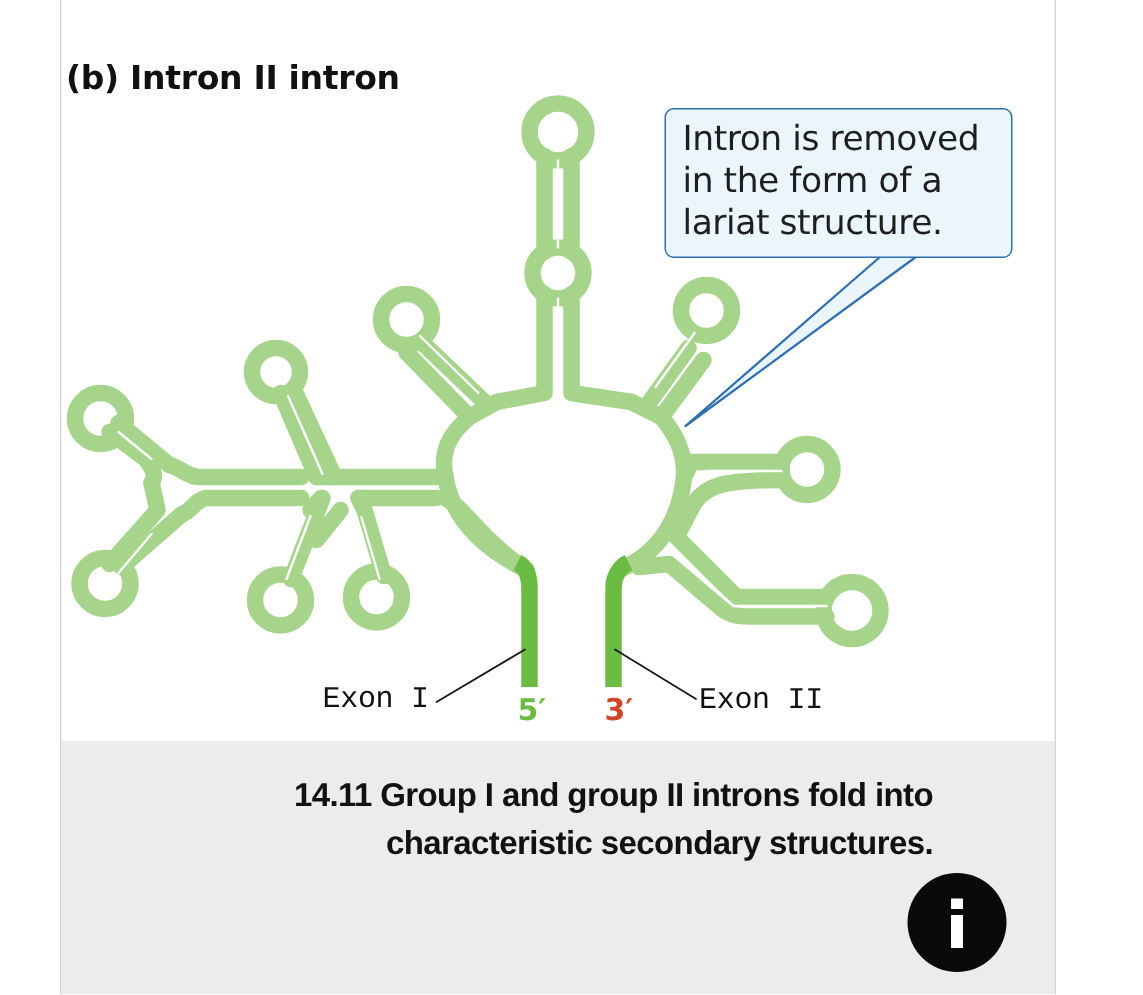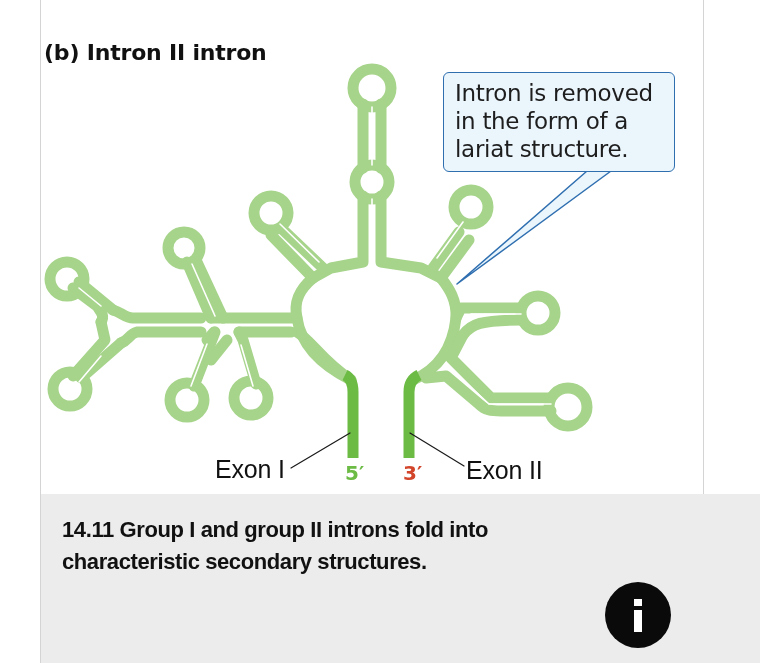--- a/index.html
+++ b/index.html
@@ -63,38 +63,39 @@
       background: #eaf5fc;
       padding: 6px 10px 6px 11px;
       font-family: "DejaVu Sans", sans-serif;
       font-size: 23px;
       line-height: 28px;
       color: #1e1e1e;
       letter-spacing: -0.3px;
     }
     .label {
       position: absolute;
-      font-family: Liberation Sans, sans-serif;
-      font-size: 25px;
+      font-family: Liberation Mono, monospace;
+      font-size: 20px;
       color: #111111;
       letter-spacing: -0.2px;
     }
     .end-label {
       position: absolute;
       font-family: "DejaVu Sans", sans-serif;
       font-weight: bold;
       font-size: 20px;
     }
     .caption {
       position: absolute;
       left: 0;
       top: 494px;
-      width: 719px;
+      width: 662px;
       height: 169px;
       background: #ececec;
+      text-align: right;
     }
     .caption-text {
       position: absolute;
       left: 21px;
       top: 20px;
       width: 560px;
       margin: 0;
       font-family: "Liberation Sans", sans-serif;
       font-weight: bold;
       font-size: 22px;

